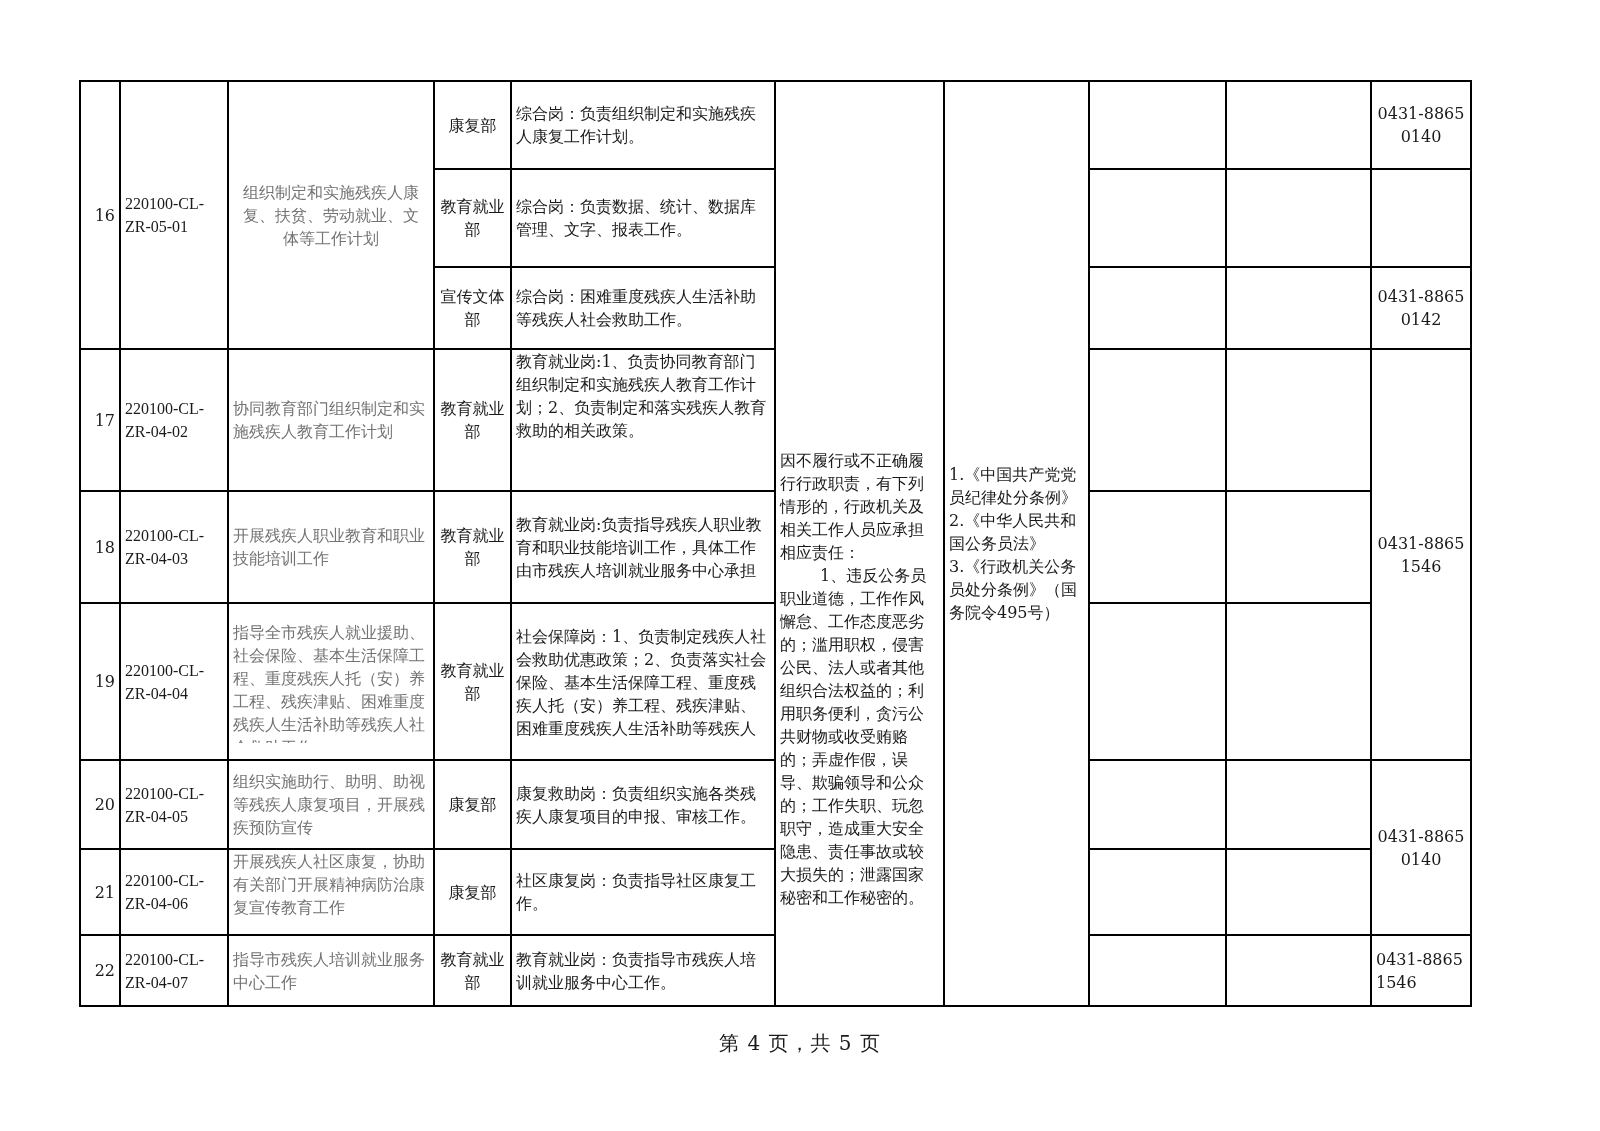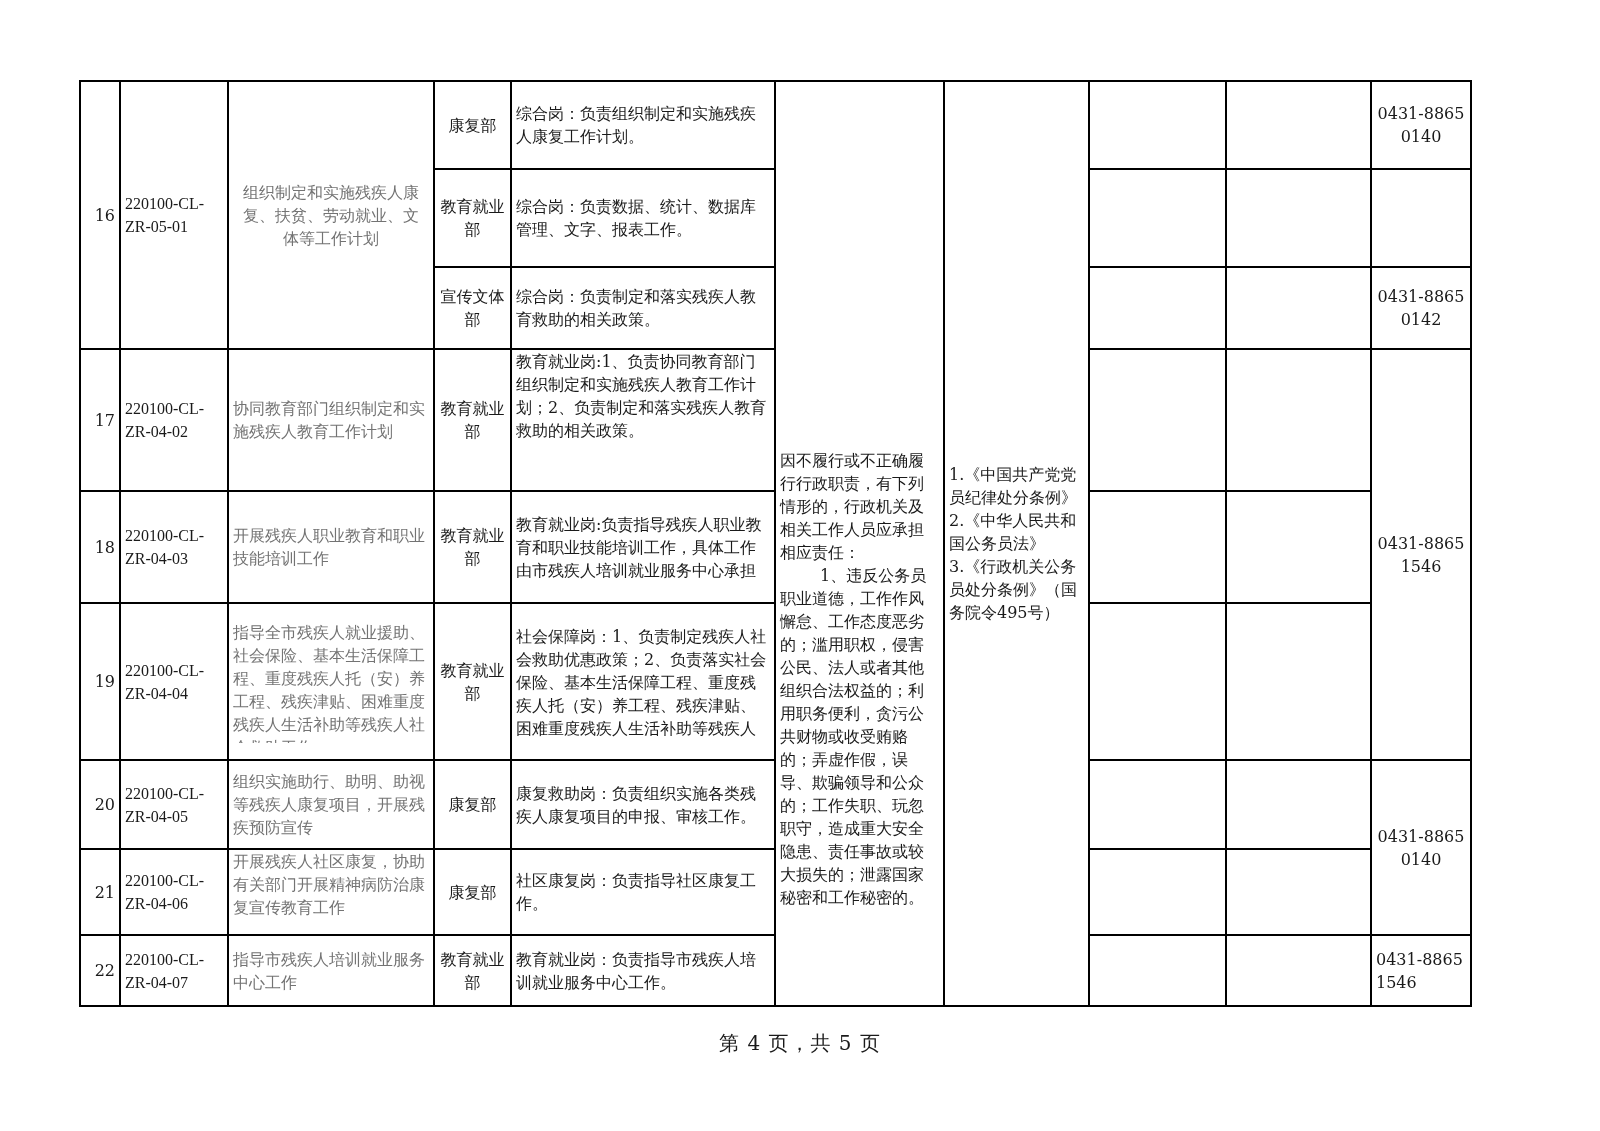--- a/index.html
+++ b/index.html
@@ -66,21 +66,21 @@
     <tr style="height:98px">
       <td class="c-dept">教育就业部</td>
       <td class="c-post">综合岗：负责数据、统计、数据库管理、文字、报表工作。</td>
       <td></td>
       <td></td>
       <td class="c-phone"></td>
     </tr>
 
     <tr style="height:82px">
       <td class="c-dept">宣传文体部</td>
-      <td class="c-post">综合岗：负责制定和落实残疾人教育救助的相关政策。</td>
+      <td class="c-post">综合岗：困难重度残疾人生活补助等残疾人社会救助工作。</td>
       <td></td>
       <td></td>
       <td class="c-phone">0431-88650142</td>
     </tr>
 
     <tr style="height:112px">
       <td class="c-no">17</td>
       <td class="c-code"><span>220100-CL-</span><br><span>ZR-04-02</span></td>
       <td class="c-item">协同教育部门组织制定和实施残疾人教育工作计划</td>
       <td class="c-dept">教育就业部</td>

